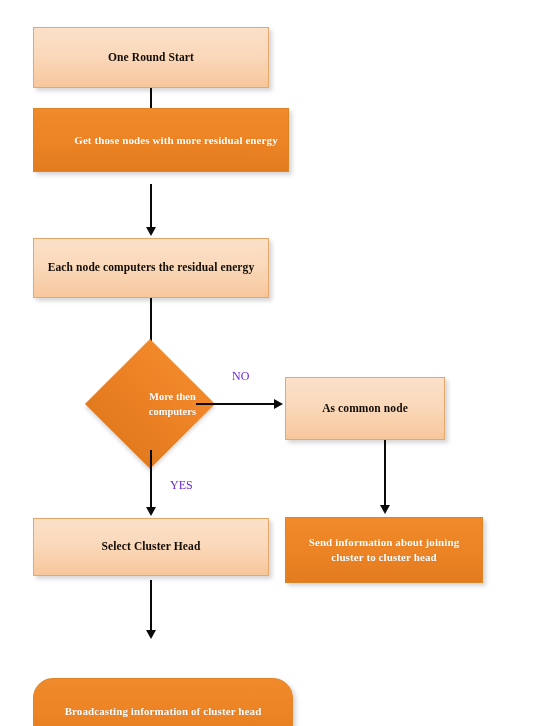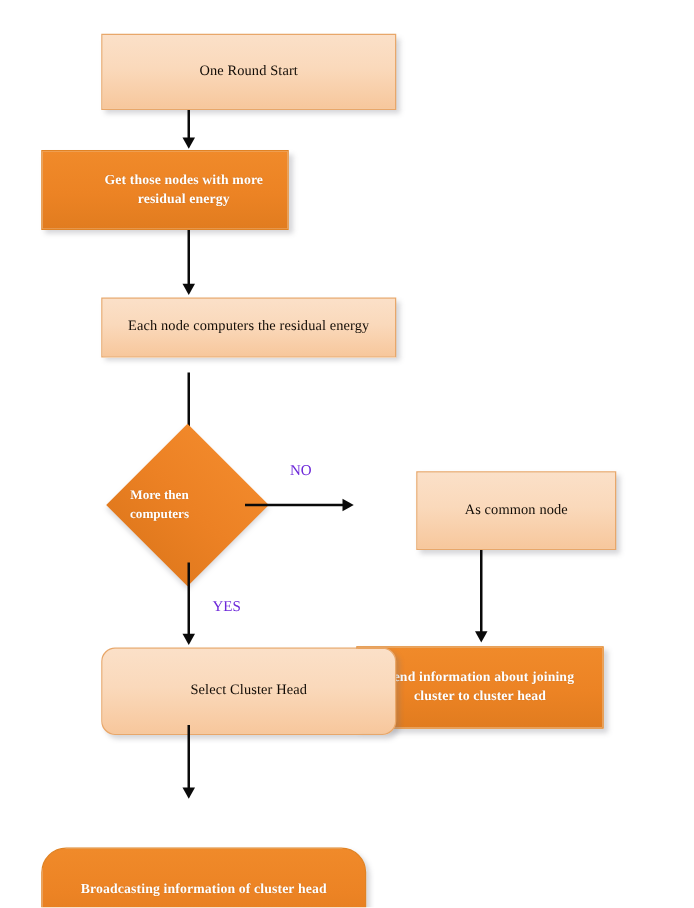--- a/index.html
+++ b/index.html
@@ -34,24 +34,23 @@
   }
   .node .label {
     display: block;
     width: 100%;
   }
 
   
   .node.light {
     background: linear-gradient(180deg, #fbe0c8 0%, #fad9bb 45%, #f7c79c 100%);
     color: #120c06;
-    font-weight: normal;
+    font-weight: bold;
     font-size: 11.5px;
     letter-spacing: 0.1px;
-    margin-left: 48px;
   }
   
   .node.strong {
     background: linear-gradient(180deg, #f08a2a 0%, #ec8324 55%, #e17c1f 100%);
     border: 1px solid #e08325;
     color: #ffffff;
     font-weight: bold;
     font-size: 11px;
     letter-spacing: 0.1px;
     text-shadow: 0 0 1px rgba(0,0,0,0.18);
@@ -66,21 +65,21 @@
     inset: 0;
     background: linear-gradient(180deg, #f1882a 0%, #ec8124 50%, #e27a1e 100%);
     transform: rotate(45deg);
     box-shadow: 2px 2px 4px rgba(120,120,130,0.28);
   }
   .diamond-text {
     position: absolute;
     inset: 0;
     display: flex;
     align-items: center;
-    justify-content: flex-start;
+    justify-content: flex-end;
     text-align: center;
     color: #ffffff;
     font-weight: bold;
     font-size: 10.5px;
     line-height: 1.45;
     z-index: 2;
     pointer-events: none;
     text-shadow: 0 0 1px rgba(0,0,0,0.18);
   }
 
@@ -125,28 +124,28 @@
 
 <div id="canvas">
 
   <div class="node light" style="left:33px; top:27px; width:236px; height:61px;">
     <span class="label">One Round Start</span>
   </div>
 
   <div class="vline" style="left:150px; top:88px; height:23px;"></div>
   <div class="arrow-down" style="left:146px; top:110px;"></div>
 
-  <div class="node strong" style="left:33px; top:120px; width:198px; height:64px;padding-left:40px;">
+  <div class="node strong" style="left:33px; top:108px; width:256px; height:64px;padding-left:40px;">
     <span class="label">Get those nodes with more residual energy</span>
   </div>
 
   <div class="vline" style="left:150px; top:184px; height:44px;"></div>
   <div class="arrow-down" style="left:146px; top:227px;"></div>
 
-  <div class="node light" style="left:33px; top:238px; width:236px; height:48px;">
+  <div class="node light" style="left:33px; top:238px; width:236px; height:60px;">
     <span class="label">Each node computers the residual energy</span>
   </div>
 
   <div class="vline" style="left:150px; top:298px; height:48px;"></div>
   <div class="arrow-down" style="left:146px; top:345px;"></div>
 
   <div class="diamond-wrap" style="left:104px; top:358px; width:92px; height:92px;">
     <div class="diamond-shape"></div>
     <div class="diamond-text">
       <span>
@@ -168,21 +167,21 @@
   <div class="arrow-down" style="left:380px; top:505px;"></div>
 
   <div class="node strong" style="left:285px; top:517px; width:198px; height:66px;">
     <span class="label">Send information about joining cluster to cluster head</span>
   </div>
 
   <div class="vline" style="left:150px; top:450px; height:58px;"></div>
   <div class="arrow-down" style="left:146px; top:507px;"></div>
   <div class="edge-label" style="left:170px; top:478px;">YES</div>
 
-  <div class="node light" style="left:33px; top:518px; width:236px; height:70px;border-radius:11px;">
+  <div class="node light" style="left:33px; top:518px; width:236px; height:58px;">
     <span class="label">Select Cluster Head</span>
   </div>
 
   <div class="vline" style="left:150px; top:580px; height:51px;"></div>
   <div class="arrow-down" style="left:146px; top:630px;"></div>
 
   <div class="node strong" style="left:33px; top:678px; width:260px; height:67px;border-radius:20px;">
     <span class="label">Broadcasting information of cluster head</span>
   </div>
 

